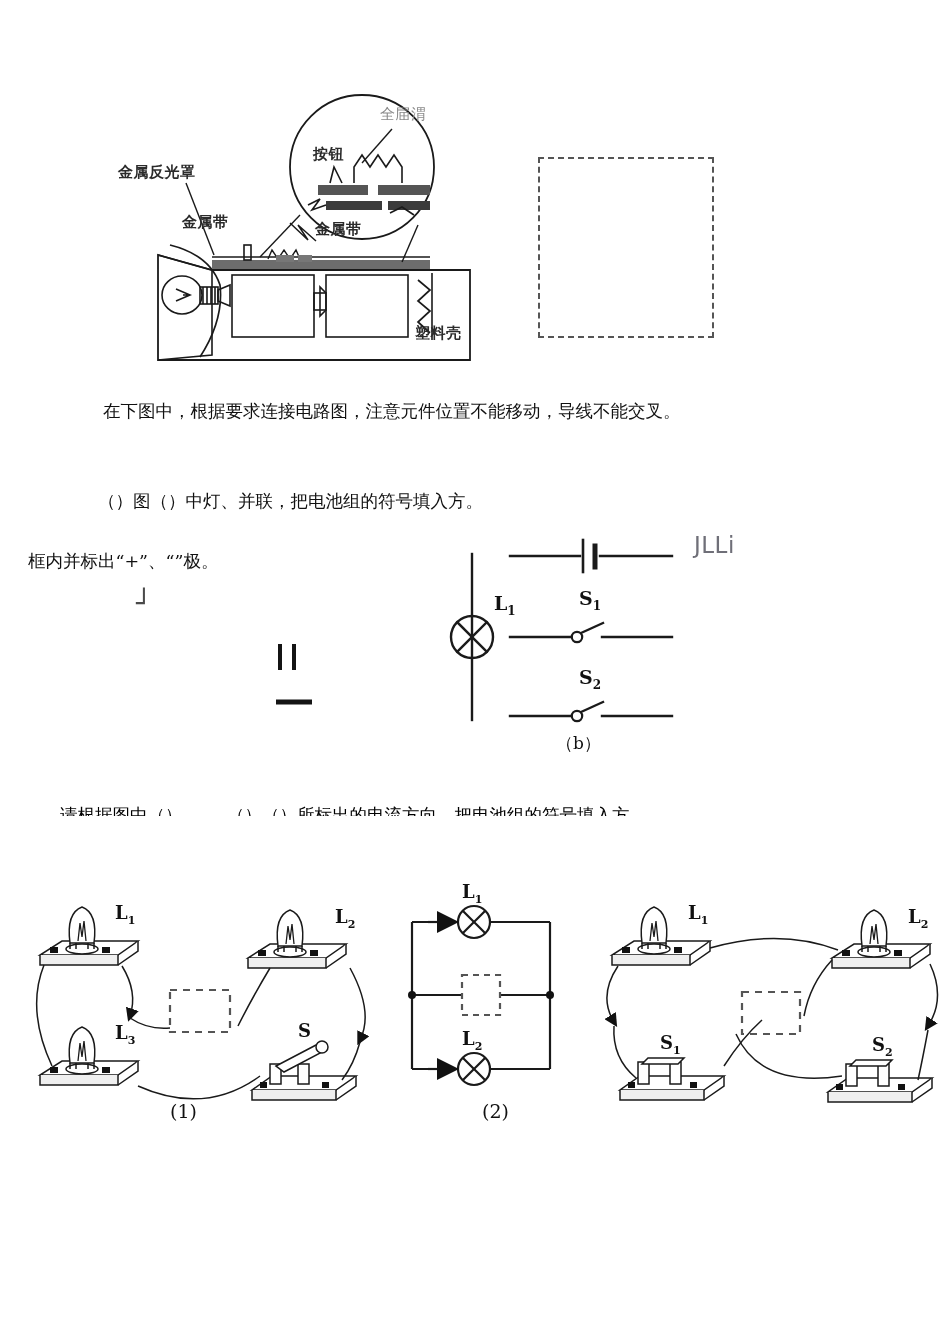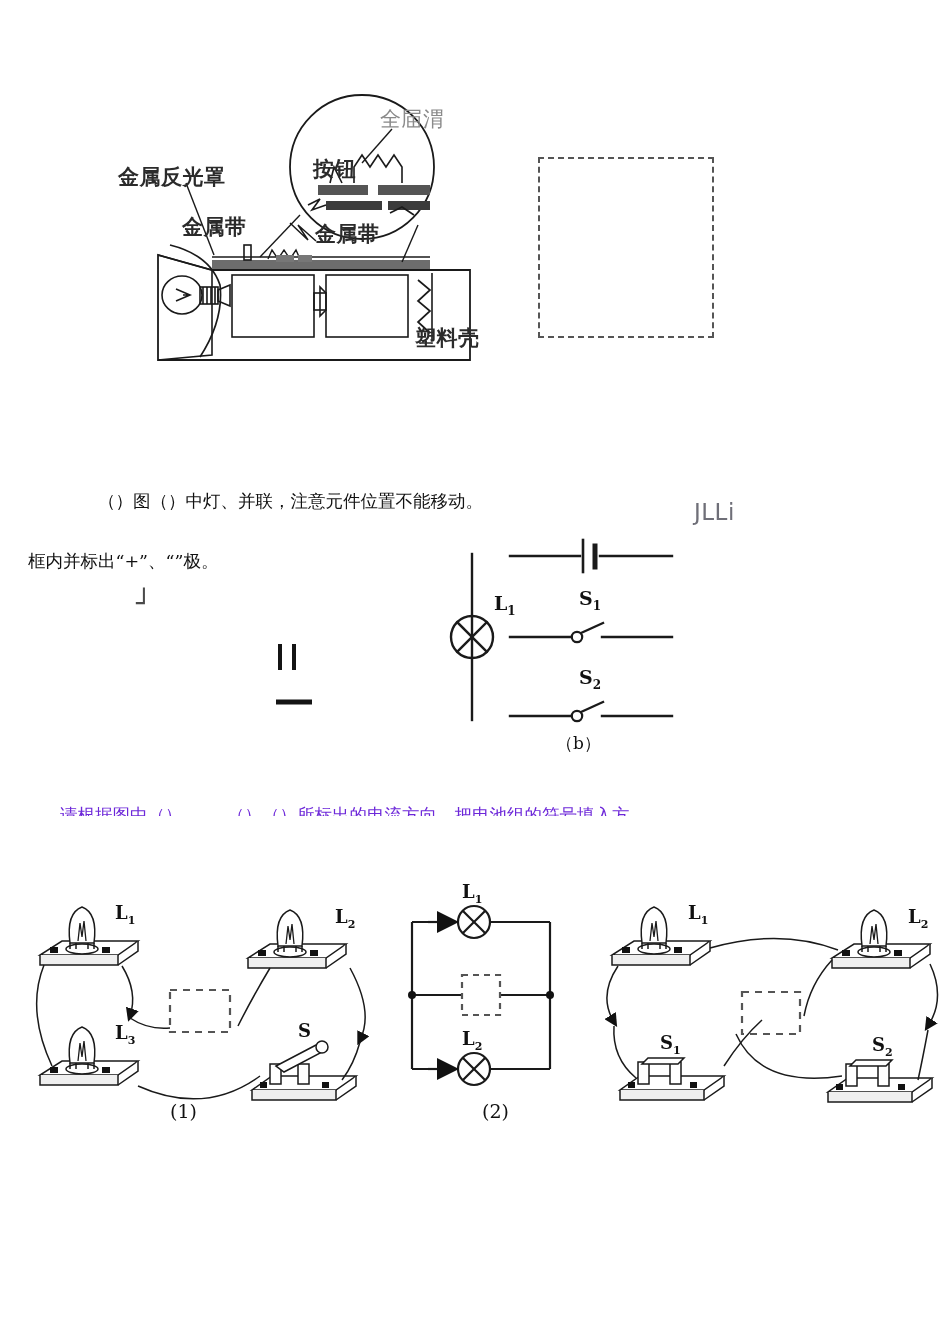--- a/index.html
+++ b/index.html
@@ -25,21 +25,21 @@
     position: absolute;
     left: 140px;
     top: 105px;
     width: 390px;
     height: 270px;
   }
   .fl-label {
     position: absolute;
     font-family: "DejaVu Sans", "Liberation Sans", sans-serif;
     font-weight: bold;
-    font-size: 21px;
+    font-size: 15px;
     color: #2b2b2b;
     white-space: nowrap;
     letter-spacing: 0.5px;
   }
   .fl-label.faint { color: #8a8a8a; font-weight: normal; }
 
   
   .dashed-box {
     position: absolute;
     border: 2px dashed #555555;
@@ -52,21 +52,21 @@
     font-family: "DejaVu Serif", "Liberation Serif", serif;
     font-size: 17.5px;
     line-height: 1.5;
     color: #111111;
     white-space: nowrap;
   }
   .clipped-line {
     position: absolute;
     font-family: "DejaVu Serif", "Liberation Serif", serif;
     font-size: 17.5px;
-    color: #6d28d9;
+    color: #000000;
     white-space: pre;
     height: 16px;
     overflow: hidden;
     line-height: 30px;
     text-align: right;
   }
 
   
   .artifact {
     position: absolute;
@@ -179,40 +179,41 @@
         <path d="M150,118 L168,135 L158,120 L176,136" stroke-width="1.5"></path>
 
         <path d="M252,24 L222,58" stroke-width="1.4"></path>
 
         <path d="M46,78 L74,150" stroke-width="1.4"></path>
       </g>
     </svg>
 
     <span class="fl-label faint" style="left:240px; top:0px;">全屇渭</span>
 
-    <span class="fl-label" style="left:173px; top:50px;">按钮</span>
+    <span class="fl-label" style="left:173px; top:40px;">按钮</span>
 
     <span class="fl-label" style="left:-22px; top:58px;">金属反光罩</span>
 
     <span class="fl-label" style="left:42px; top:108px;">金属带</span>
 
     <span class="fl-label" style="left:175px; top:115px;">金属带</span>
 
     <span class="fl-label" style="left:275px; top:219px;">塑料壳</span>
   </div>
 
   <div class="dashed-box" style="left:538px; top:157px; width:172px; height:177px;"></div>
 
-
-
-  <div class="body-text" style="left:98px; top:488px;">（）图（）中灯、并联，注意元件位置不能移动。</div>
+  <div class="body-text" style="left:103px; top:398px;">在下图中，根据要求连接电路图，注意元件位置不能移动，导线不能交叉。</div>
+
+
+  <div class="body-text" style="left:98px; top:488px;">（）图（）中灯、并联，把电池组的符号填入方。</div>
 
   <div class="body-text" style="left:28px; top:548px;">框内并标出“+”、“”极。</div>
 
-  <div class="ocr-noise" style="left:694px; top:499px;">JLLi</div>
+  <div class="ocr-noise" style="left:694px; top:532px;">JLLi</div>
 
   <div class="artifact" style="left:136px; top:588px; font-size:26px;">┘</div>
 
   <svg class="artifact" style="left:272px; top:640px;" width="46" height="90">
     <g stroke="#141414" stroke-width="4">
       <line x1="8" y1="4" x2="8" y2="30"></line>
       <line x1="22" y1="4" x2="22" y2="30"></line>
       <line x1="4" y1="62" x2="40" y2="62" stroke-width="5"></line>
     </g>
   </svg>

